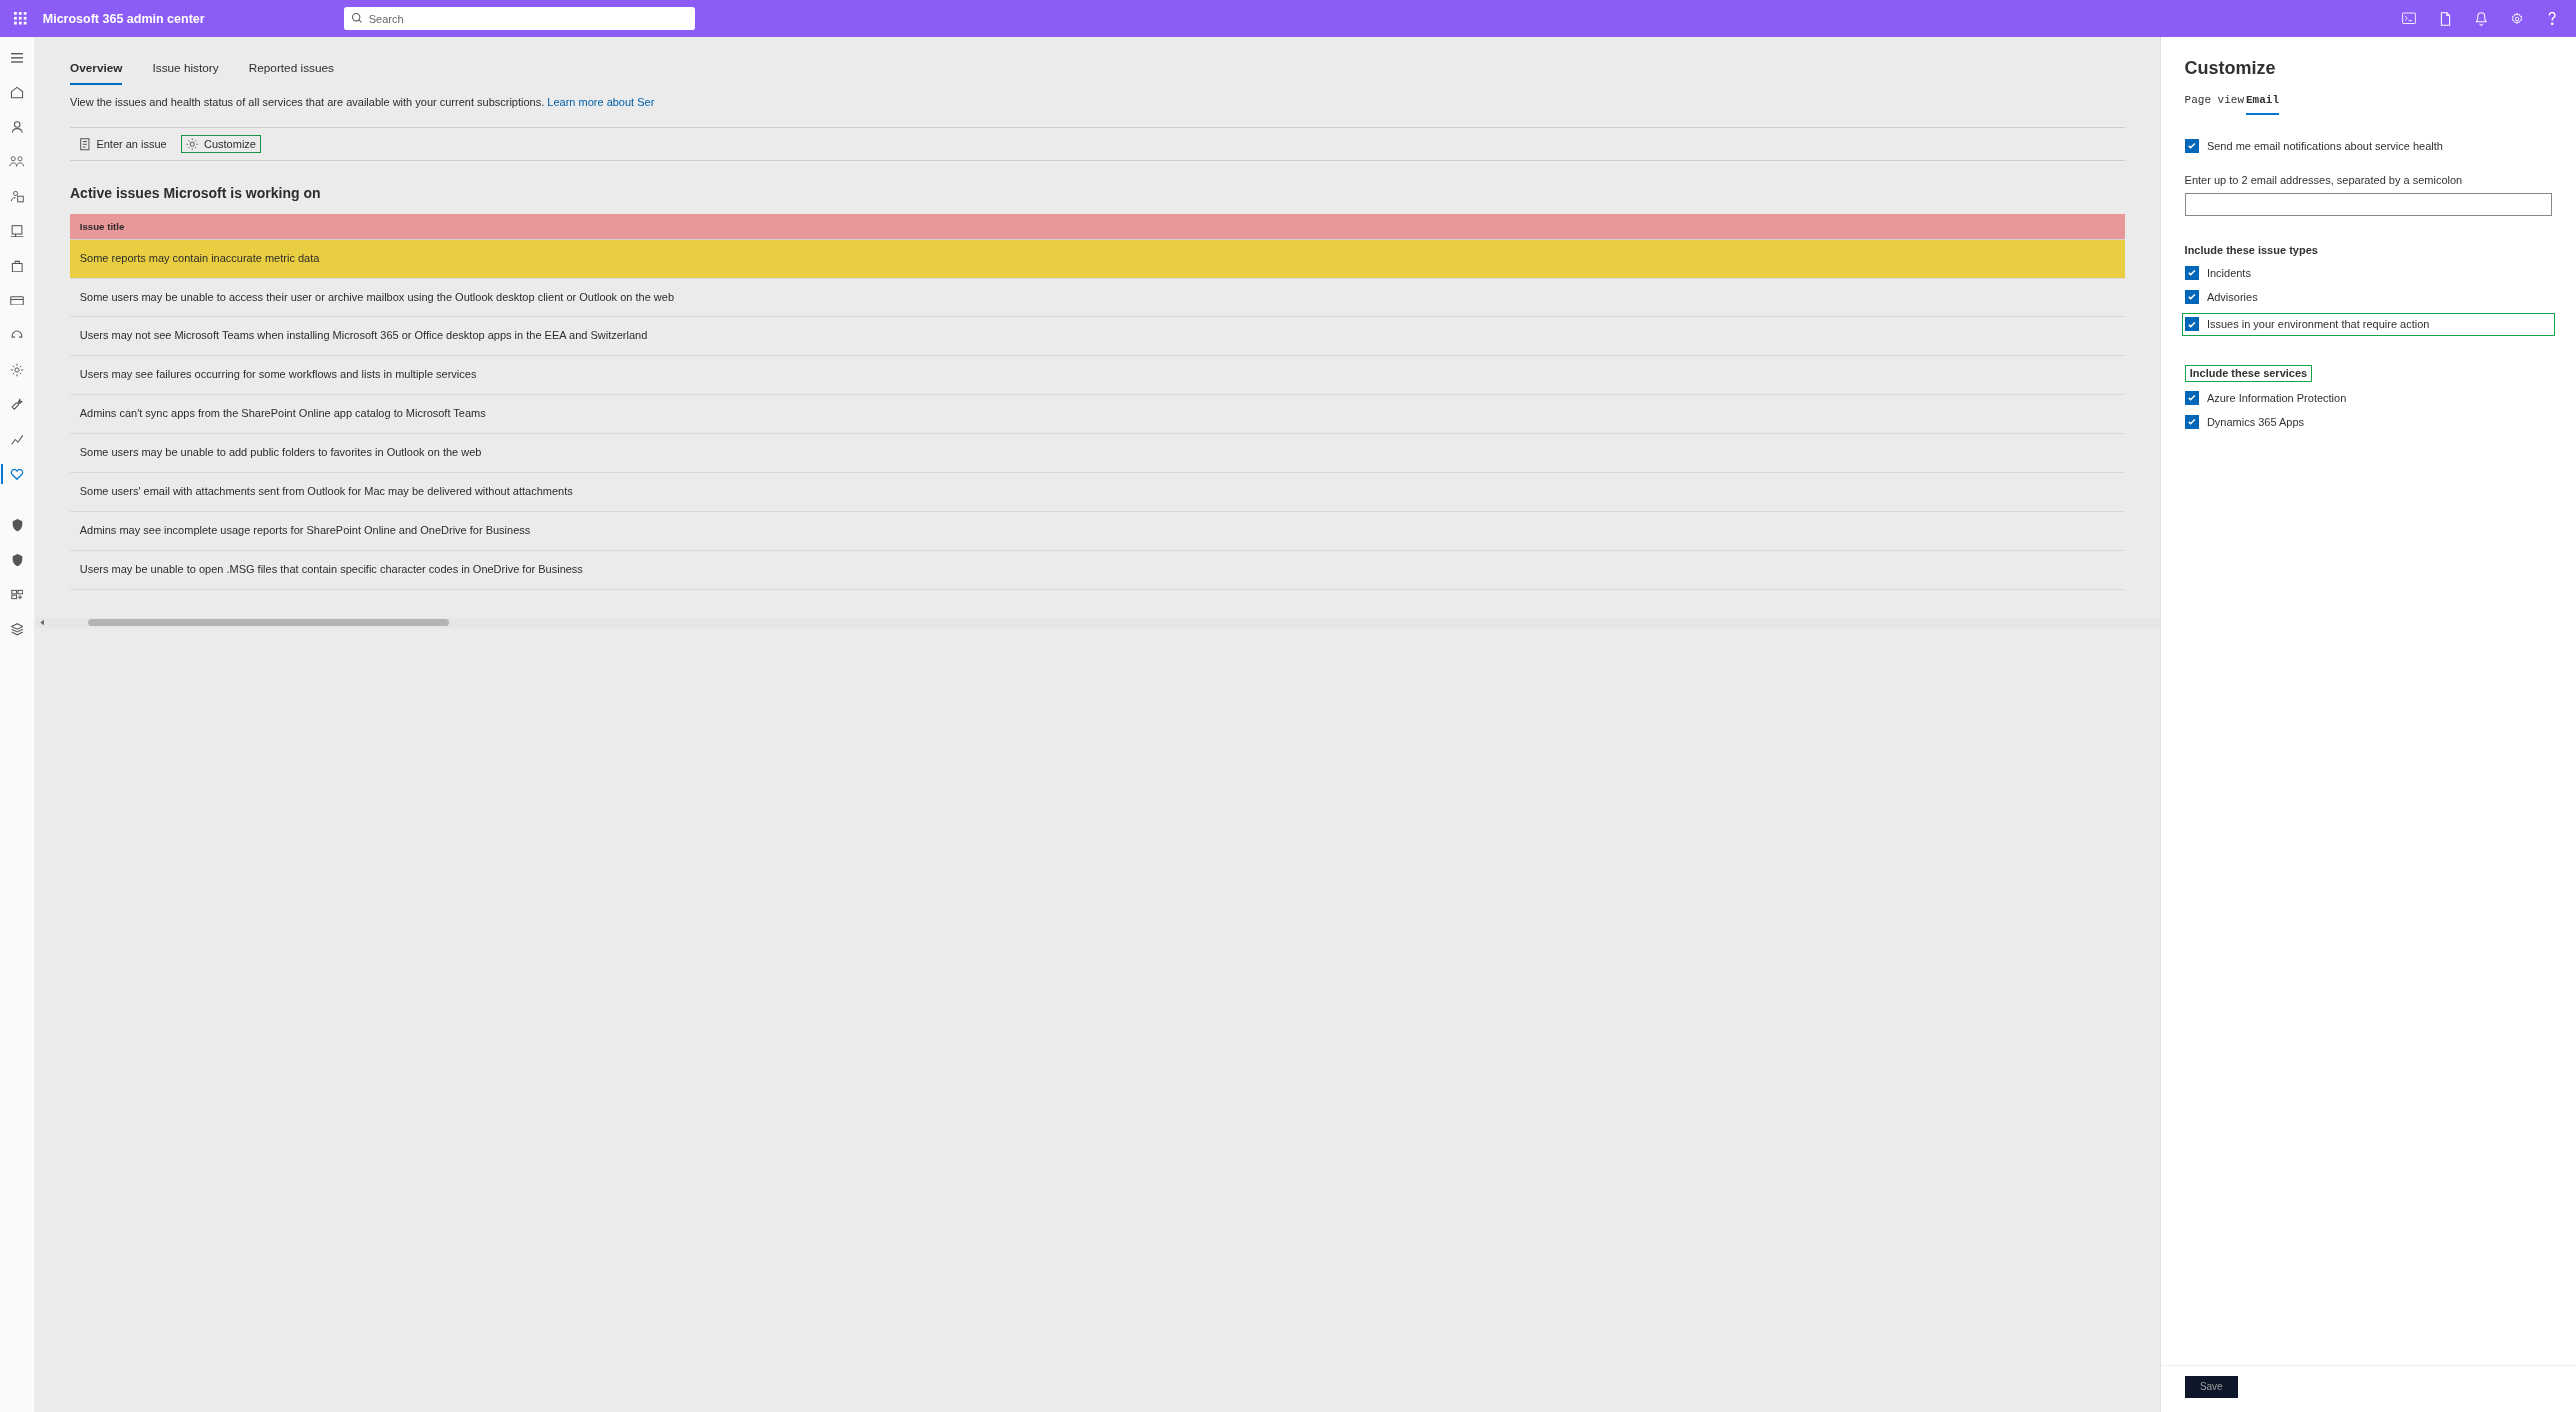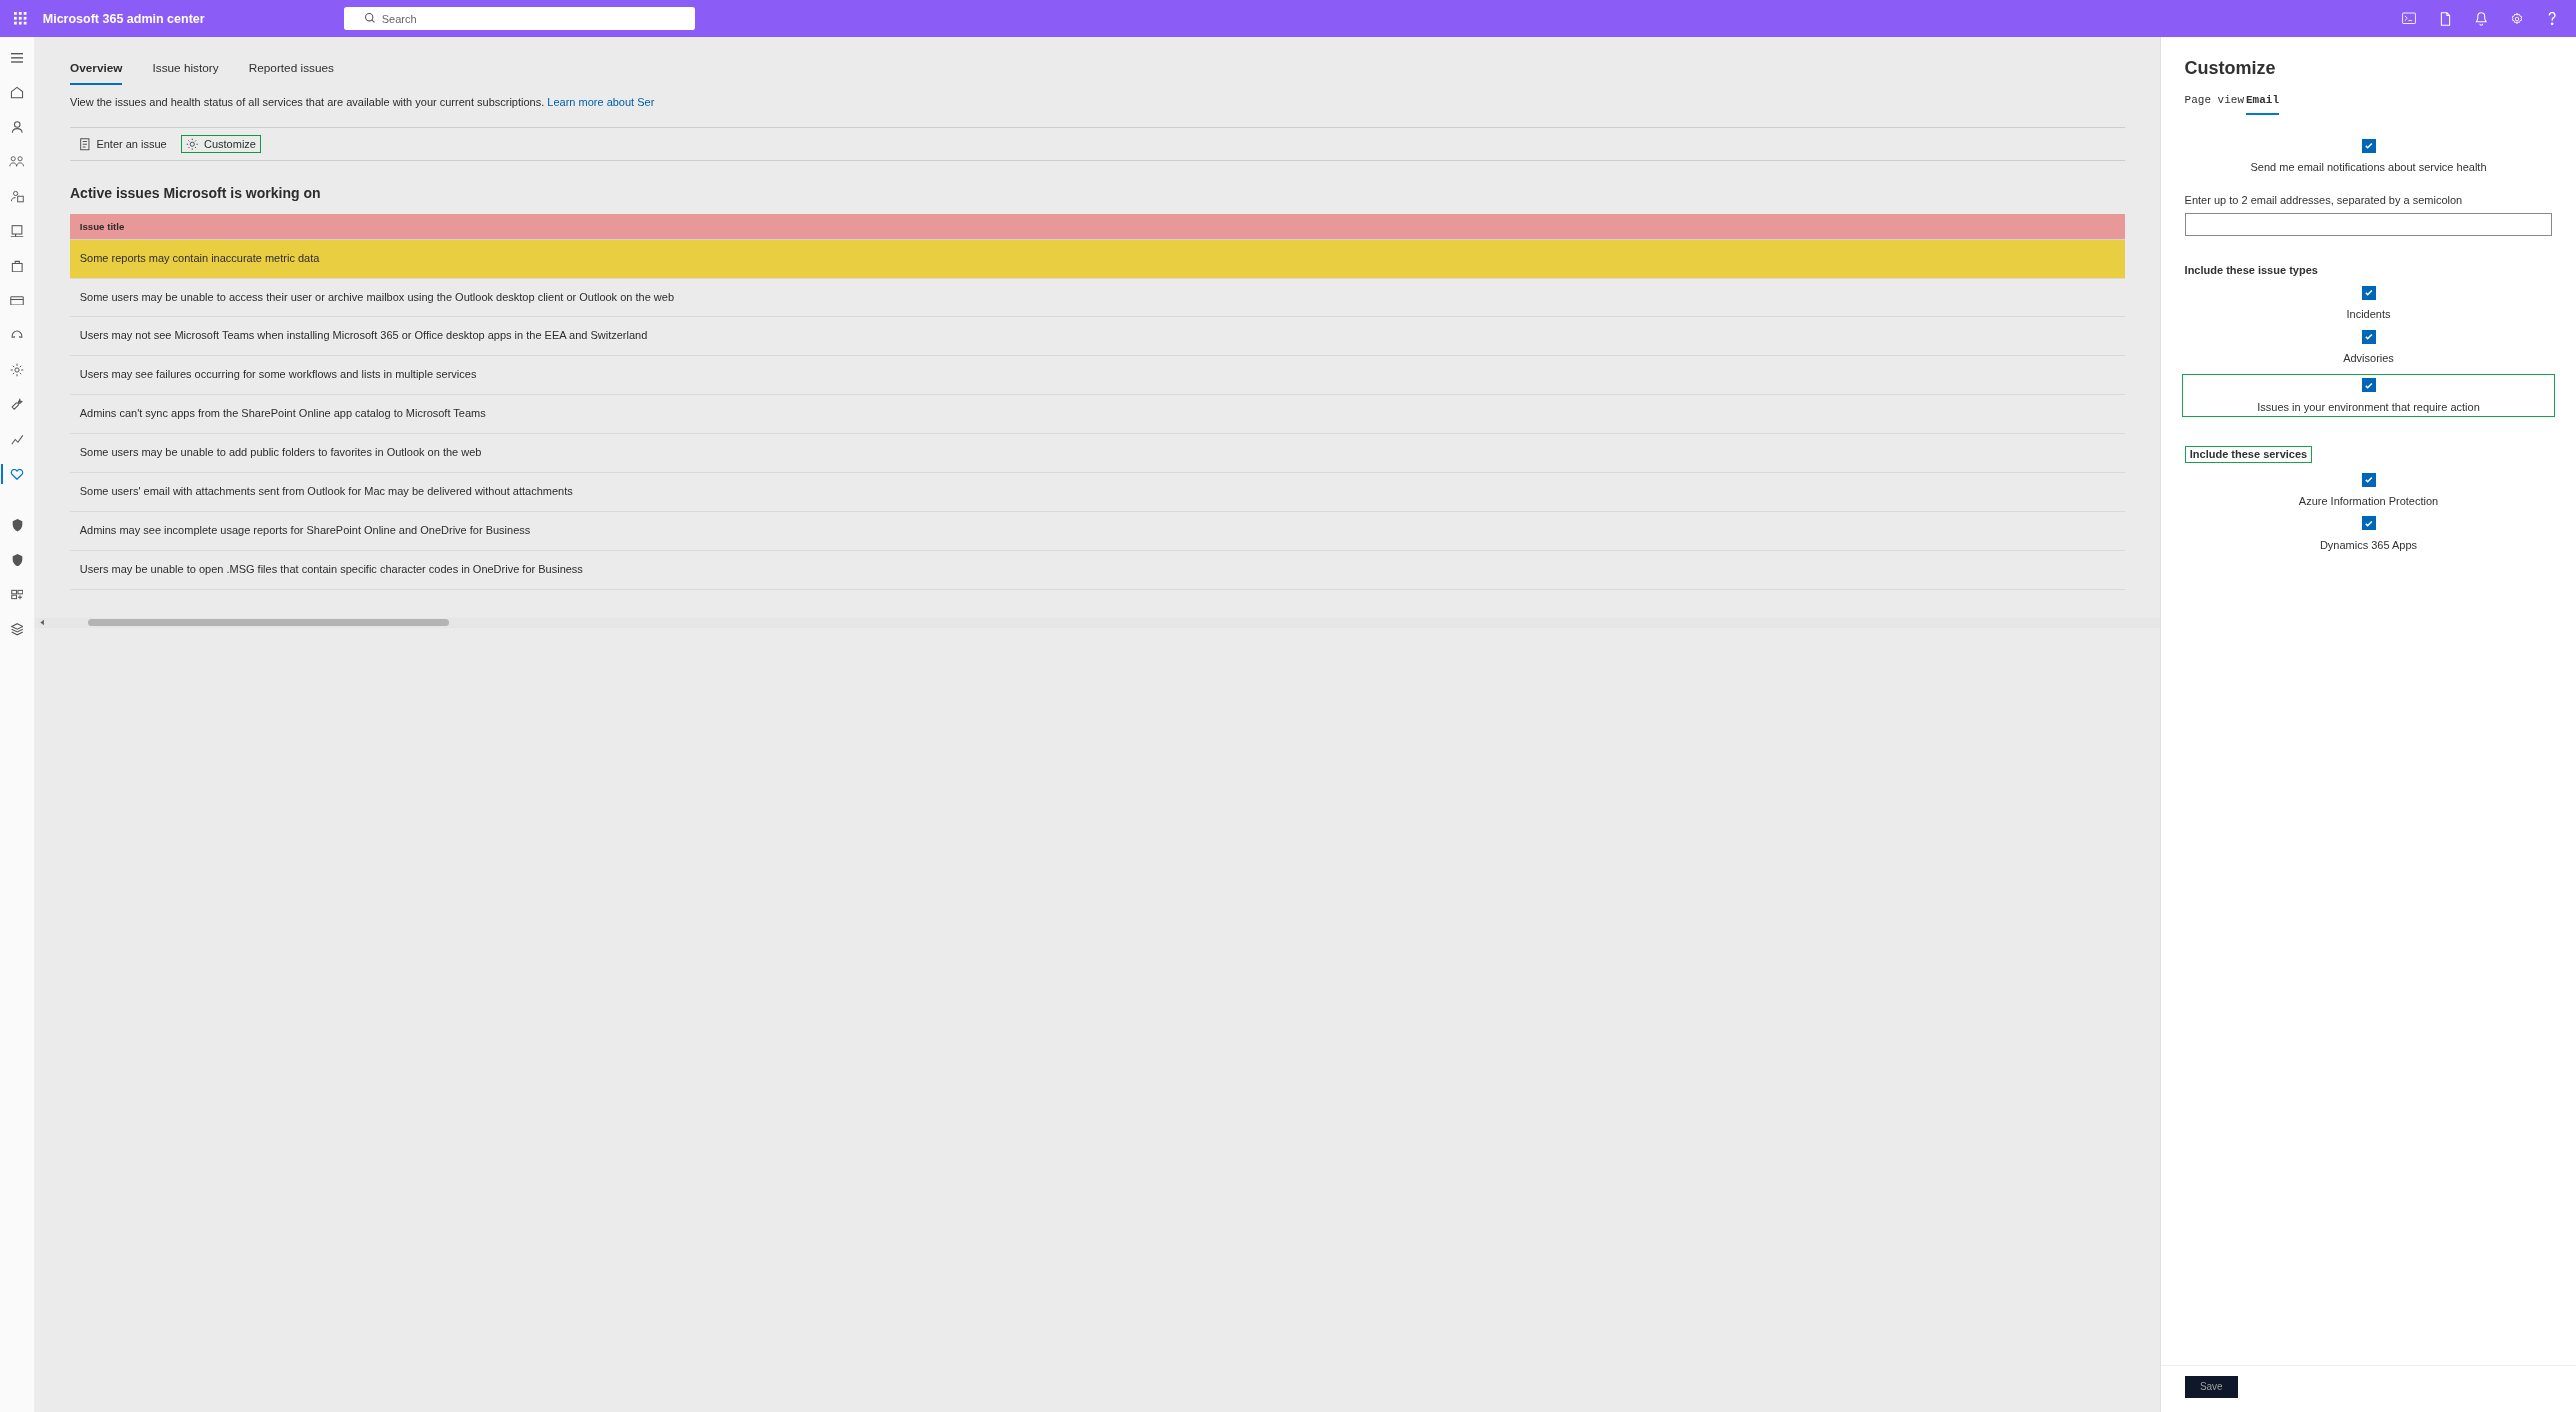--- a/index.html
+++ b/index.html
@@ -4,21 +4,21 @@
 <style>
   * { box-sizing: border-box; margin: 0; padding: 0; }
   html, body { height: 100%; font-family: "Segoe UI", -apple-system, sans-serif; font-size: 9.7px; color: #323130; overflow: hidden; }
   body { display: flex; flex-direction: column; }
 
   
   .header { height: 37px; background: #8b5cf6; color: #fff; display: flex; align-items: center; padding: 0 4.2px; flex-shrink: 0; }
   .waffle { width: 33px; height: 33px; display: flex; align-items: center; justify-content: center; cursor: pointer; }
   .app-title { font-size: 12.5px; font-weight: 600; padding-left: 5.6px; }
   .search-wrap { flex: 1; display: flex; justify-content: flex-start; padding-left: 139px; }
-  .search { width: 351px; height: 23.6px; background: #fff; border-radius: 2.8px; display: flex; align-items: center; padding: 0 20px; color: #555; }
+  .search { width: 351px; height: 23.6px; background: #fff; border-radius: 2.8px; display: flex; align-items: center; padding: 0 7px; color: #555; }
   .search input { border: none; outline: none; font-size: 11px; flex: 1; margin-left: 5.6px; color: #333; }
   .search input::placeholder { color: #666; }
   .header-icons { display: flex; gap: 2.8px; padding-right: 2.8px; }
   .hicon { width: 33px; height: 33px; display: flex; align-items: center; justify-content: center; cursor: pointer; color: #fff; }
 
   
   .body { flex: 1; display: flex; min-height: 0; position: relative; }
   .leftnav { width: 35px; background: #fafafa; border-right: 0.7px solid #eee; display: flex; flex-direction: column; align-items: center; padding-top: 8.3px; gap: 9.7px; flex-shrink: 0; }
   .navitem { width: 32px; height: 25px; display: flex; align-items: center; justify-content: center; cursor: pointer; color: #555; position: relative; }
   .navitem.active::before { content:""; position:absolute; left:0; top:2.8px; bottom:2.8px; width:2.1px; background:#0078d4; }
@@ -48,21 +48,21 @@
   .hscroll .thumb { height:7px; background:#c4c4c4; border-radius:3.5px; margin-left:42px; width:361px; }
 
   
   .panel { width: 416px; background: #fff; border-left: 0.7px solid #e1dfdd; display: flex; flex-direction: column; flex-shrink: 0; z-index: 10; }
   .panel-inner { padding: 21px 23.6px 0 23.6px; overflow-y: auto; flex:1; }
   .panel-title { font-size: 18px; font-weight: 700; }
   .panel-tabs { display: flex; gap: 2px; margin-top: 15px; font-family: Liberation Mono, monospace; }
   .ptab { font-size: 11px; padding-bottom: 7px; cursor: pointer; }
   .ptab.active { border-bottom: 2.1px solid #0078d4; font-weight: 600; }
 
-  .check-row { display: flex; align-items: center; gap: 8.3px; margin-top: 9.7px; flex-direction: column; }
+  .check-row { display: flex; align-items: center; gap: 8.3px; margin-top: 9.7px; }
   .check { width: 14px; height: 14px; background: #0067b8; display: inline-flex; align-items: center; justify-content: center; color: #fff; flex-shrink:0; cursor:pointer; }
   .check svg { width: 9.7px; height: 9.7px; }
   .check-label { font-size: 11px; }
   .section-gap { margin-top: 23.6px; }
 
   .field-label { font-size: 11px; margin-top: 21px; }
   .text-input { width: 100%; height: 23.6px; border: 0.7px solid #8a8886; margin-top: 7px; padding: 0 5.6px; font-size: 9.7px; }
 
   .subhead { font-size: 11px; font-weight: 600; margin-top: 28px; }
 

